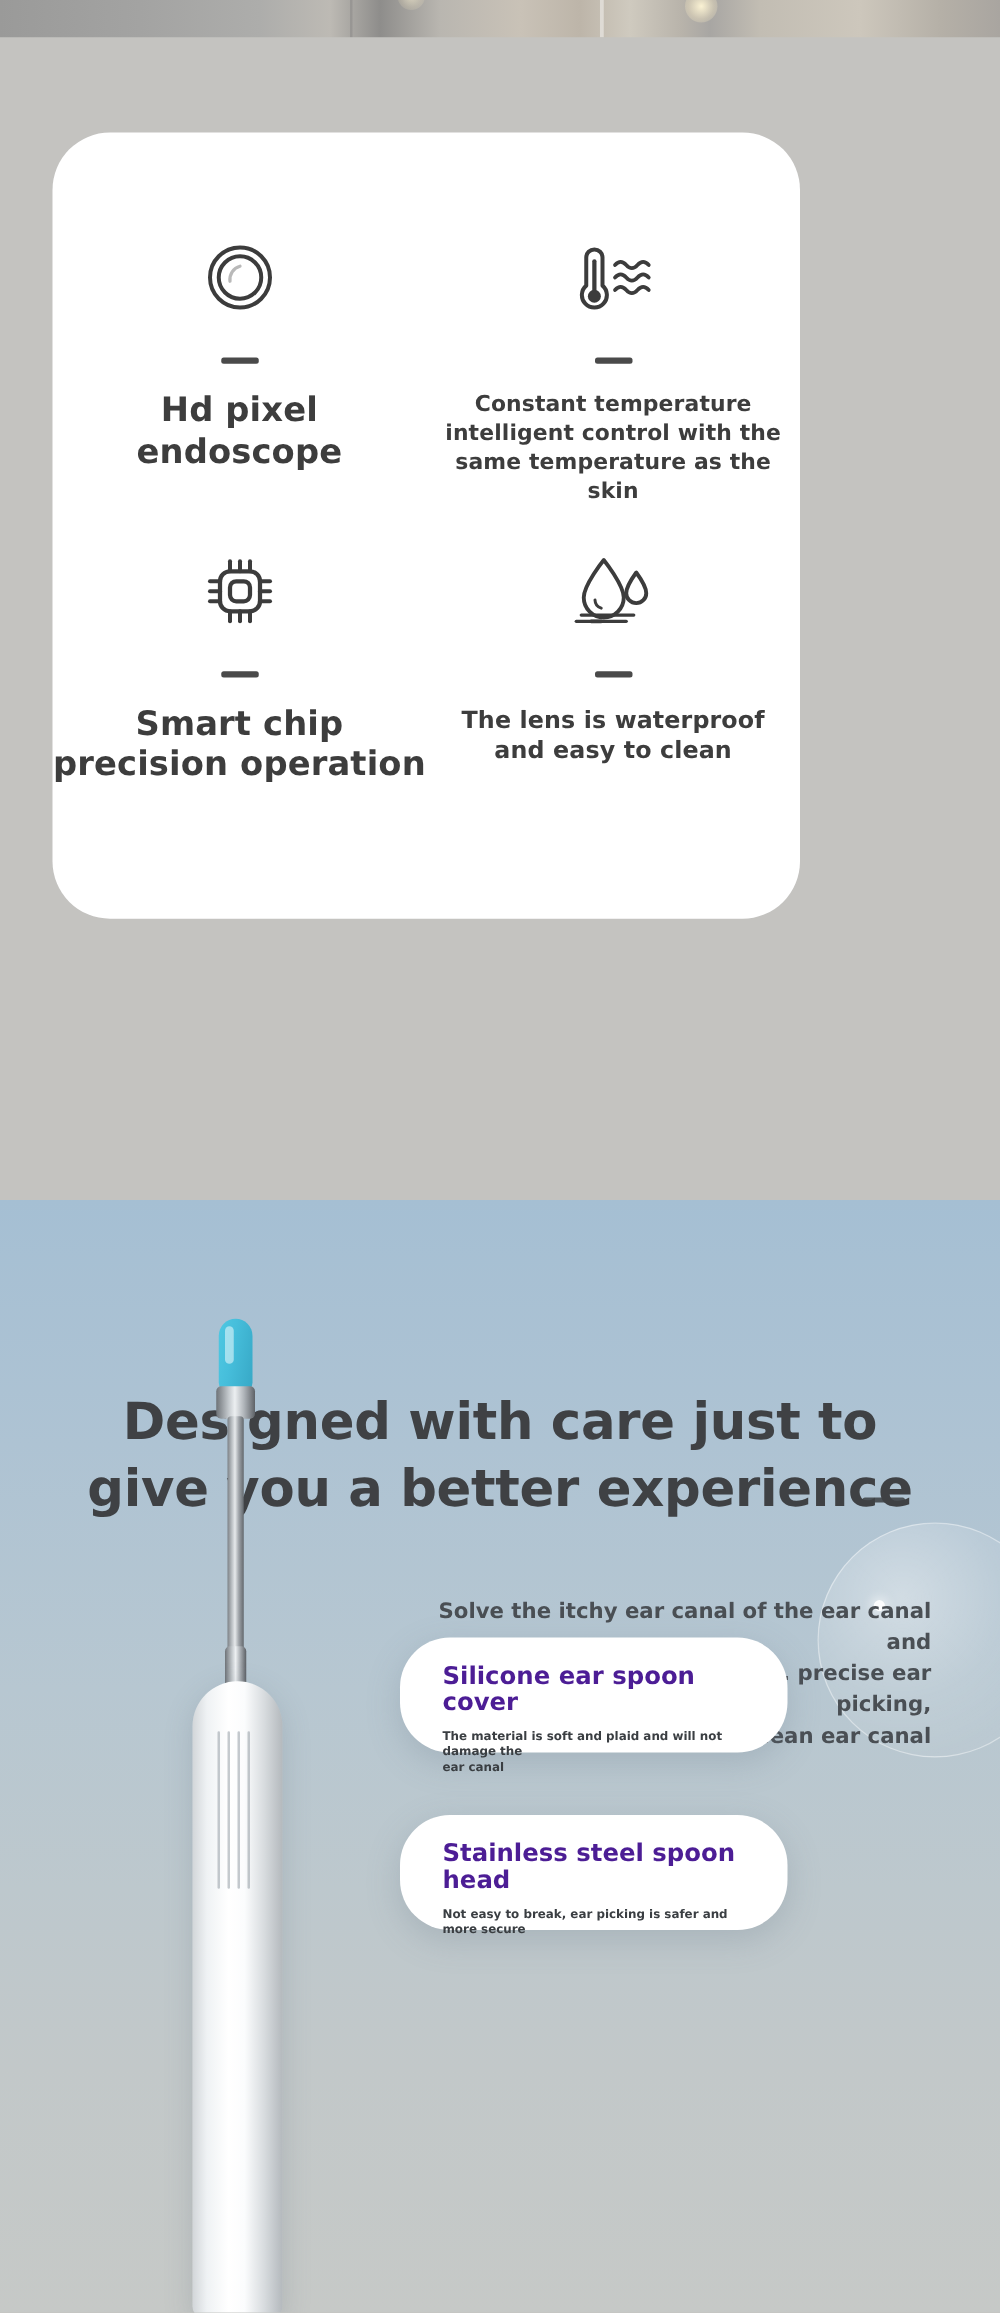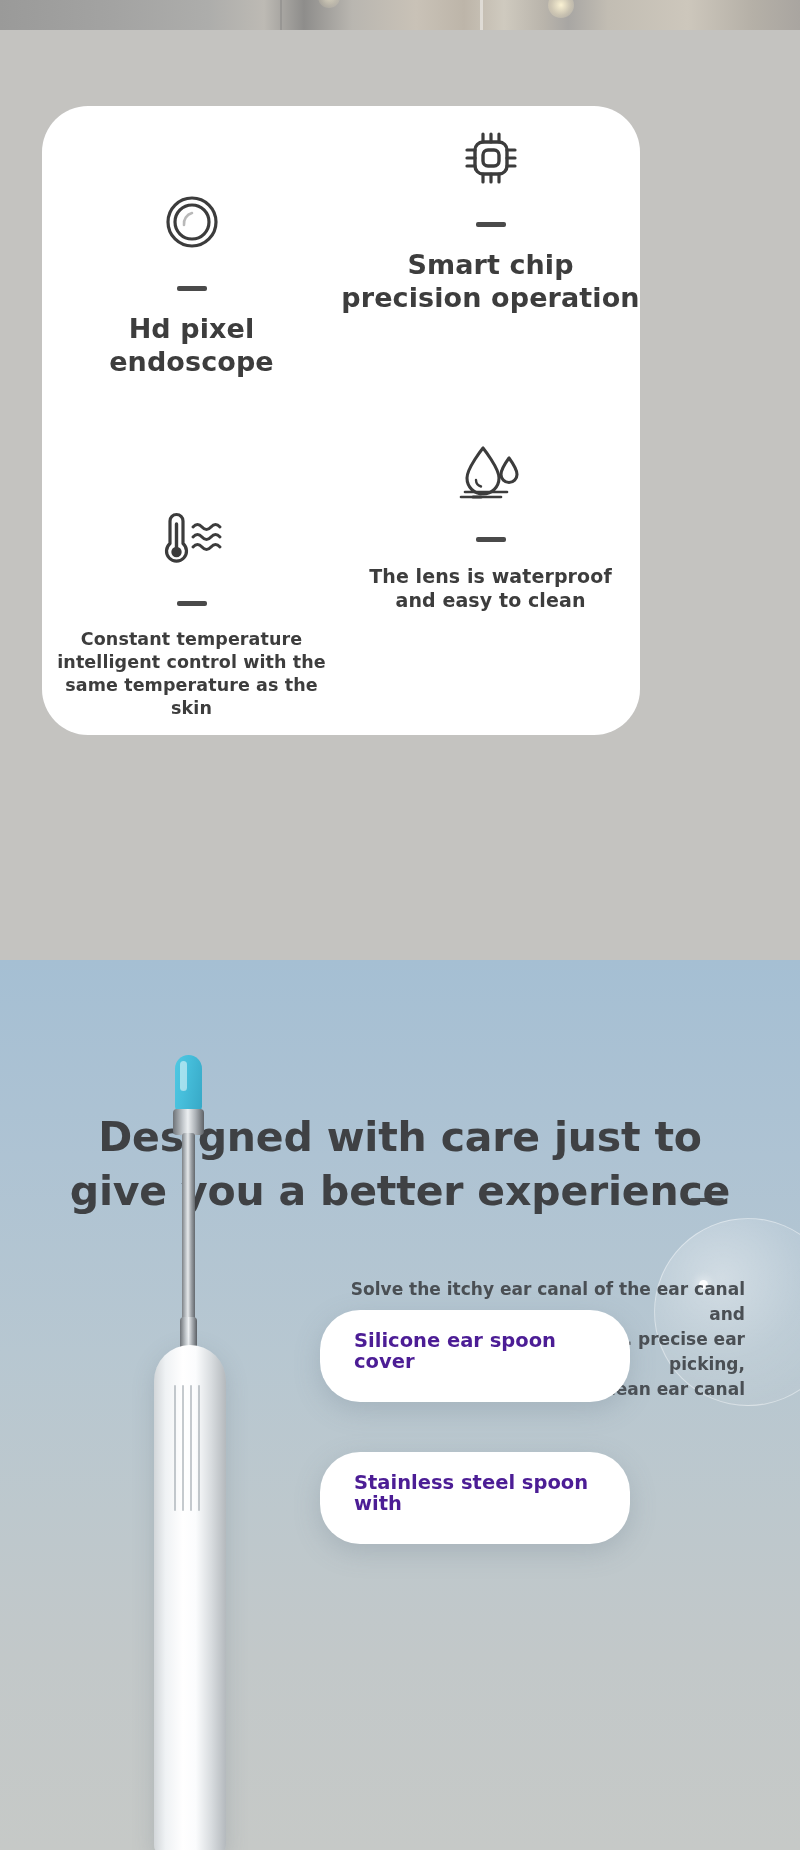--- a/index.html
+++ b/index.html
@@ -187,20 +187,39 @@
           <div class="feature-icon">
             <svg width="60" height="60" viewBox="0 0 60 60" aria-hidden="true">
               <circle cx="30" cy="30" r="24" fill="none" stroke="#3c3c3c" stroke-width="3.2"></circle>
               <circle cx="30" cy="30" r="17" fill="none" stroke="#3c3c3c" stroke-width="3.2"></circle>
               <path d="M22 33 A11 11 0 0 1 30 21" fill="none" stroke="#b9b9b9" stroke-width="2.6" stroke-linecap="round"></path>
             </svg>
           </div>
           <div class="icon-divider"></div>
           <div class="feature-label lg" style="white-space:pre-line">Hd pixel
 endoscope</div>
+        </div>
+
+        <div class="feature-cell">
+          <div class="feature-icon">
+            <svg width="78" height="60" viewBox="0 0 78 60" aria-hidden="true">
+              <path d="M17 14 a6.5 6.5 0 0 1 13 0 v22.5 a10 10 0 1 1 -13 0 z" fill="none" stroke="#3c3c3c" stroke-width="3.2" stroke-linejoin="round"></path>
+              <line x1="23.5" y1="17" x2="23.5" y2="40" stroke="#3c3c3c" stroke-width="3.4" stroke-linecap="round"></line>
+              <circle cx="23.5" cy="45" r="5.2" fill="#3c3c3c"></circle>
+              <g fill="none" stroke="#3c3c3c" stroke-width="3" stroke-linecap="round">
+                <path d="M40 20 q4.5 -5 9 0 t9 0 t9 0"></path>
+                <path d="M40 30 q4.5 -5 9 0 t9 0 t9 0"></path>
+                <path d="M40 40 q4.5 -5 9 0 t9 0 t9 0"></path>
+              </g>
+            </svg>
+          </div>
+          <div class="icon-divider"></div>
+          <div class="feature-label sm" style="white-space:pre-line">Constant temperature
+intelligent control with the
+same temperature as the skin</div>
         </div>
 
         <div class="feature-cell row2">
           <div class="feature-icon">
             <svg width="62" height="62" viewBox="0 0 62 62" aria-hidden="true">
               <rect x="15" y="15" width="32" height="32" rx="8" fill="none" stroke="#3c3c3c" stroke-width="3.4"></rect>
               <rect x="23" y="23" width="16" height="16" rx="5" fill="none" stroke="#3c3c3c" stroke-width="3.4"></rect>
               <g stroke="#3c3c3c" stroke-width="3.2" stroke-linecap="round">
                 <line x1="23" y1="7" x2="23" y2="15"></line>
                 <line x1="31" y1="7" x2="31" y2="15"></line>
@@ -215,39 +234,20 @@
                 <line x1="47" y1="31" x2="55" y2="31"></line>
                 <line x1="47" y1="39" x2="55" y2="39"></line>
               </g>
             </svg>
           </div>
           <div class="icon-divider"></div>
           <div class="feature-label lg" style="white-space:pre-line">Smart chip
 precision operation</div>
         </div>
 
-        <div class="feature-cell">
-          <div class="feature-icon">
-            <svg width="78" height="60" viewBox="0 0 78 60" aria-hidden="true">
-              <path d="M17 14 a6.5 6.5 0 0 1 13 0 v22.5 a10 10 0 1 1 -13 0 z" fill="none" stroke="#3c3c3c" stroke-width="3.2" stroke-linejoin="round"></path>
-              <line x1="23.5" y1="17" x2="23.5" y2="40" stroke="#3c3c3c" stroke-width="3.4" stroke-linecap="round"></line>
-              <circle cx="23.5" cy="45" r="5.2" fill="#3c3c3c"></circle>
-              <g fill="none" stroke="#3c3c3c" stroke-width="3" stroke-linecap="round">
-                <path d="M40 20 q4.5 -5 9 0 t9 0 t9 0"></path>
-                <path d="M40 30 q4.5 -5 9 0 t9 0 t9 0"></path>
-                <path d="M40 40 q4.5 -5 9 0 t9 0 t9 0"></path>
-              </g>
-            </svg>
-          </div>
-          <div class="icon-divider"></div>
-          <div class="feature-label sm" style="white-space:pre-line">Constant temperature
-intelligent control with the
-same temperature as the skin</div>
-        </div>
-
         <div class="feature-cell row2">
           <div class="feature-icon">
             <svg width="68" height="62" viewBox="0 0 68 62" aria-hidden="true">
               <path d="M26 6 C26 6 10 26 10 36 a16 16 0 0 0 32 0 C42 26 26 6 26 6 z" fill="none" stroke="#3c3c3c" stroke-width="3.1" stroke-linejoin="round"></path>
               <path d="M19 38 a7 7 0 0 0 5 6.5" fill="none" stroke="#3c3c3c" stroke-width="2.4" stroke-linecap="round"></path>
               <path d="M52 16 C52 16 44 27 44 32.5 a8 8 0 0 0 16 0 C60 27 52 16 52 16 z" fill="none" stroke="#3c3c3c" stroke-width="3.1" stroke-linejoin="round"></path>
               <g stroke="#3c3c3c" stroke-width="2.6" stroke-linecap="round">
                 <line x1="8" y1="50" x2="50" y2="50"></line>
                 <line x1="4" y1="55" x2="44" y2="55"></line>
                 <line x1="16" y1="55" x2="24" y2="55" stroke-width="3"></line>
@@ -285,20 +285,23 @@
       <div class="p-ribs">
         <i></i>
           <i></i>
           <i></i>
           <i></i>
       </div>
     </div>
 
     <div class="pill one">
       <div class="pill-title">Silicone ear spoon cover</div>
+      <div class="pill-desc" style="white-space:pre-line">The material is soft and plaid and will not damage the
+ear canal</div>
     </div>
 
     <div class="pill two">
-      <div class="pill-title">Stainless steel spoon with</div>
+      <div class="pill-title">Stainless steel spoon head</div>
+      <div class="pill-desc" style="white-space:pre-line">Not easy to break, ear picking is safer and more secure</div>
     </div>
 
   </div>
 </div>
 
 </body></html>

